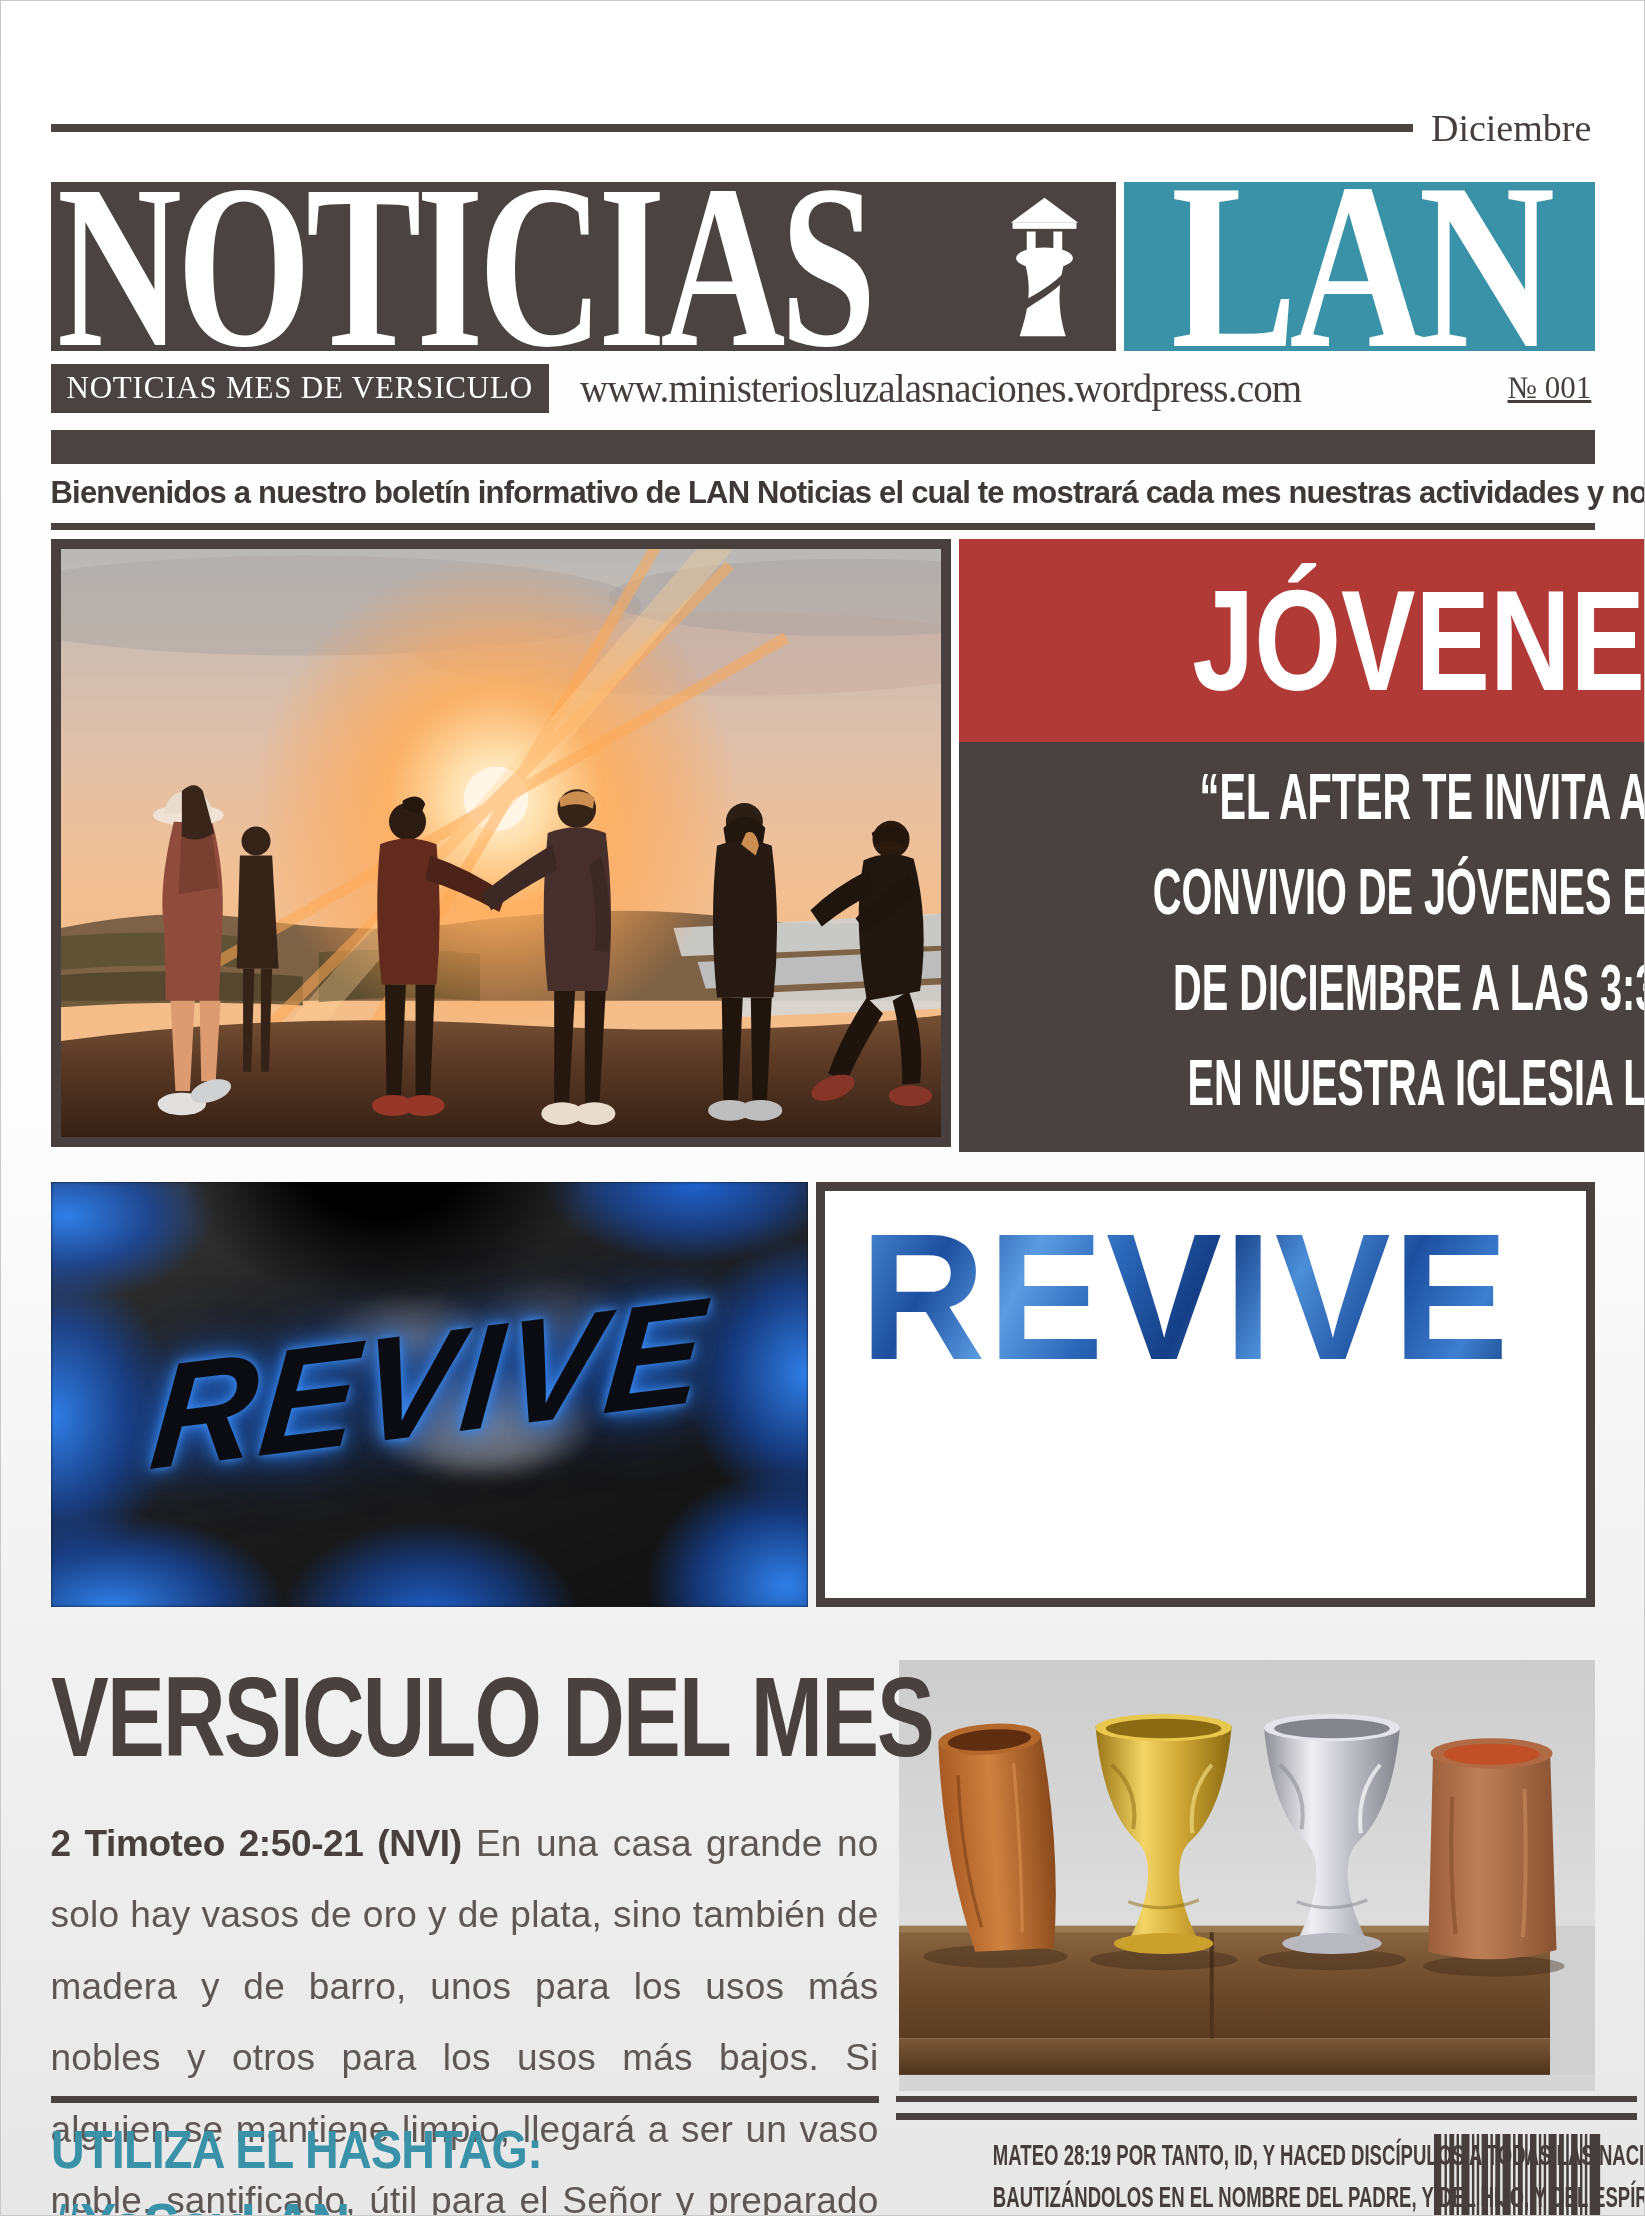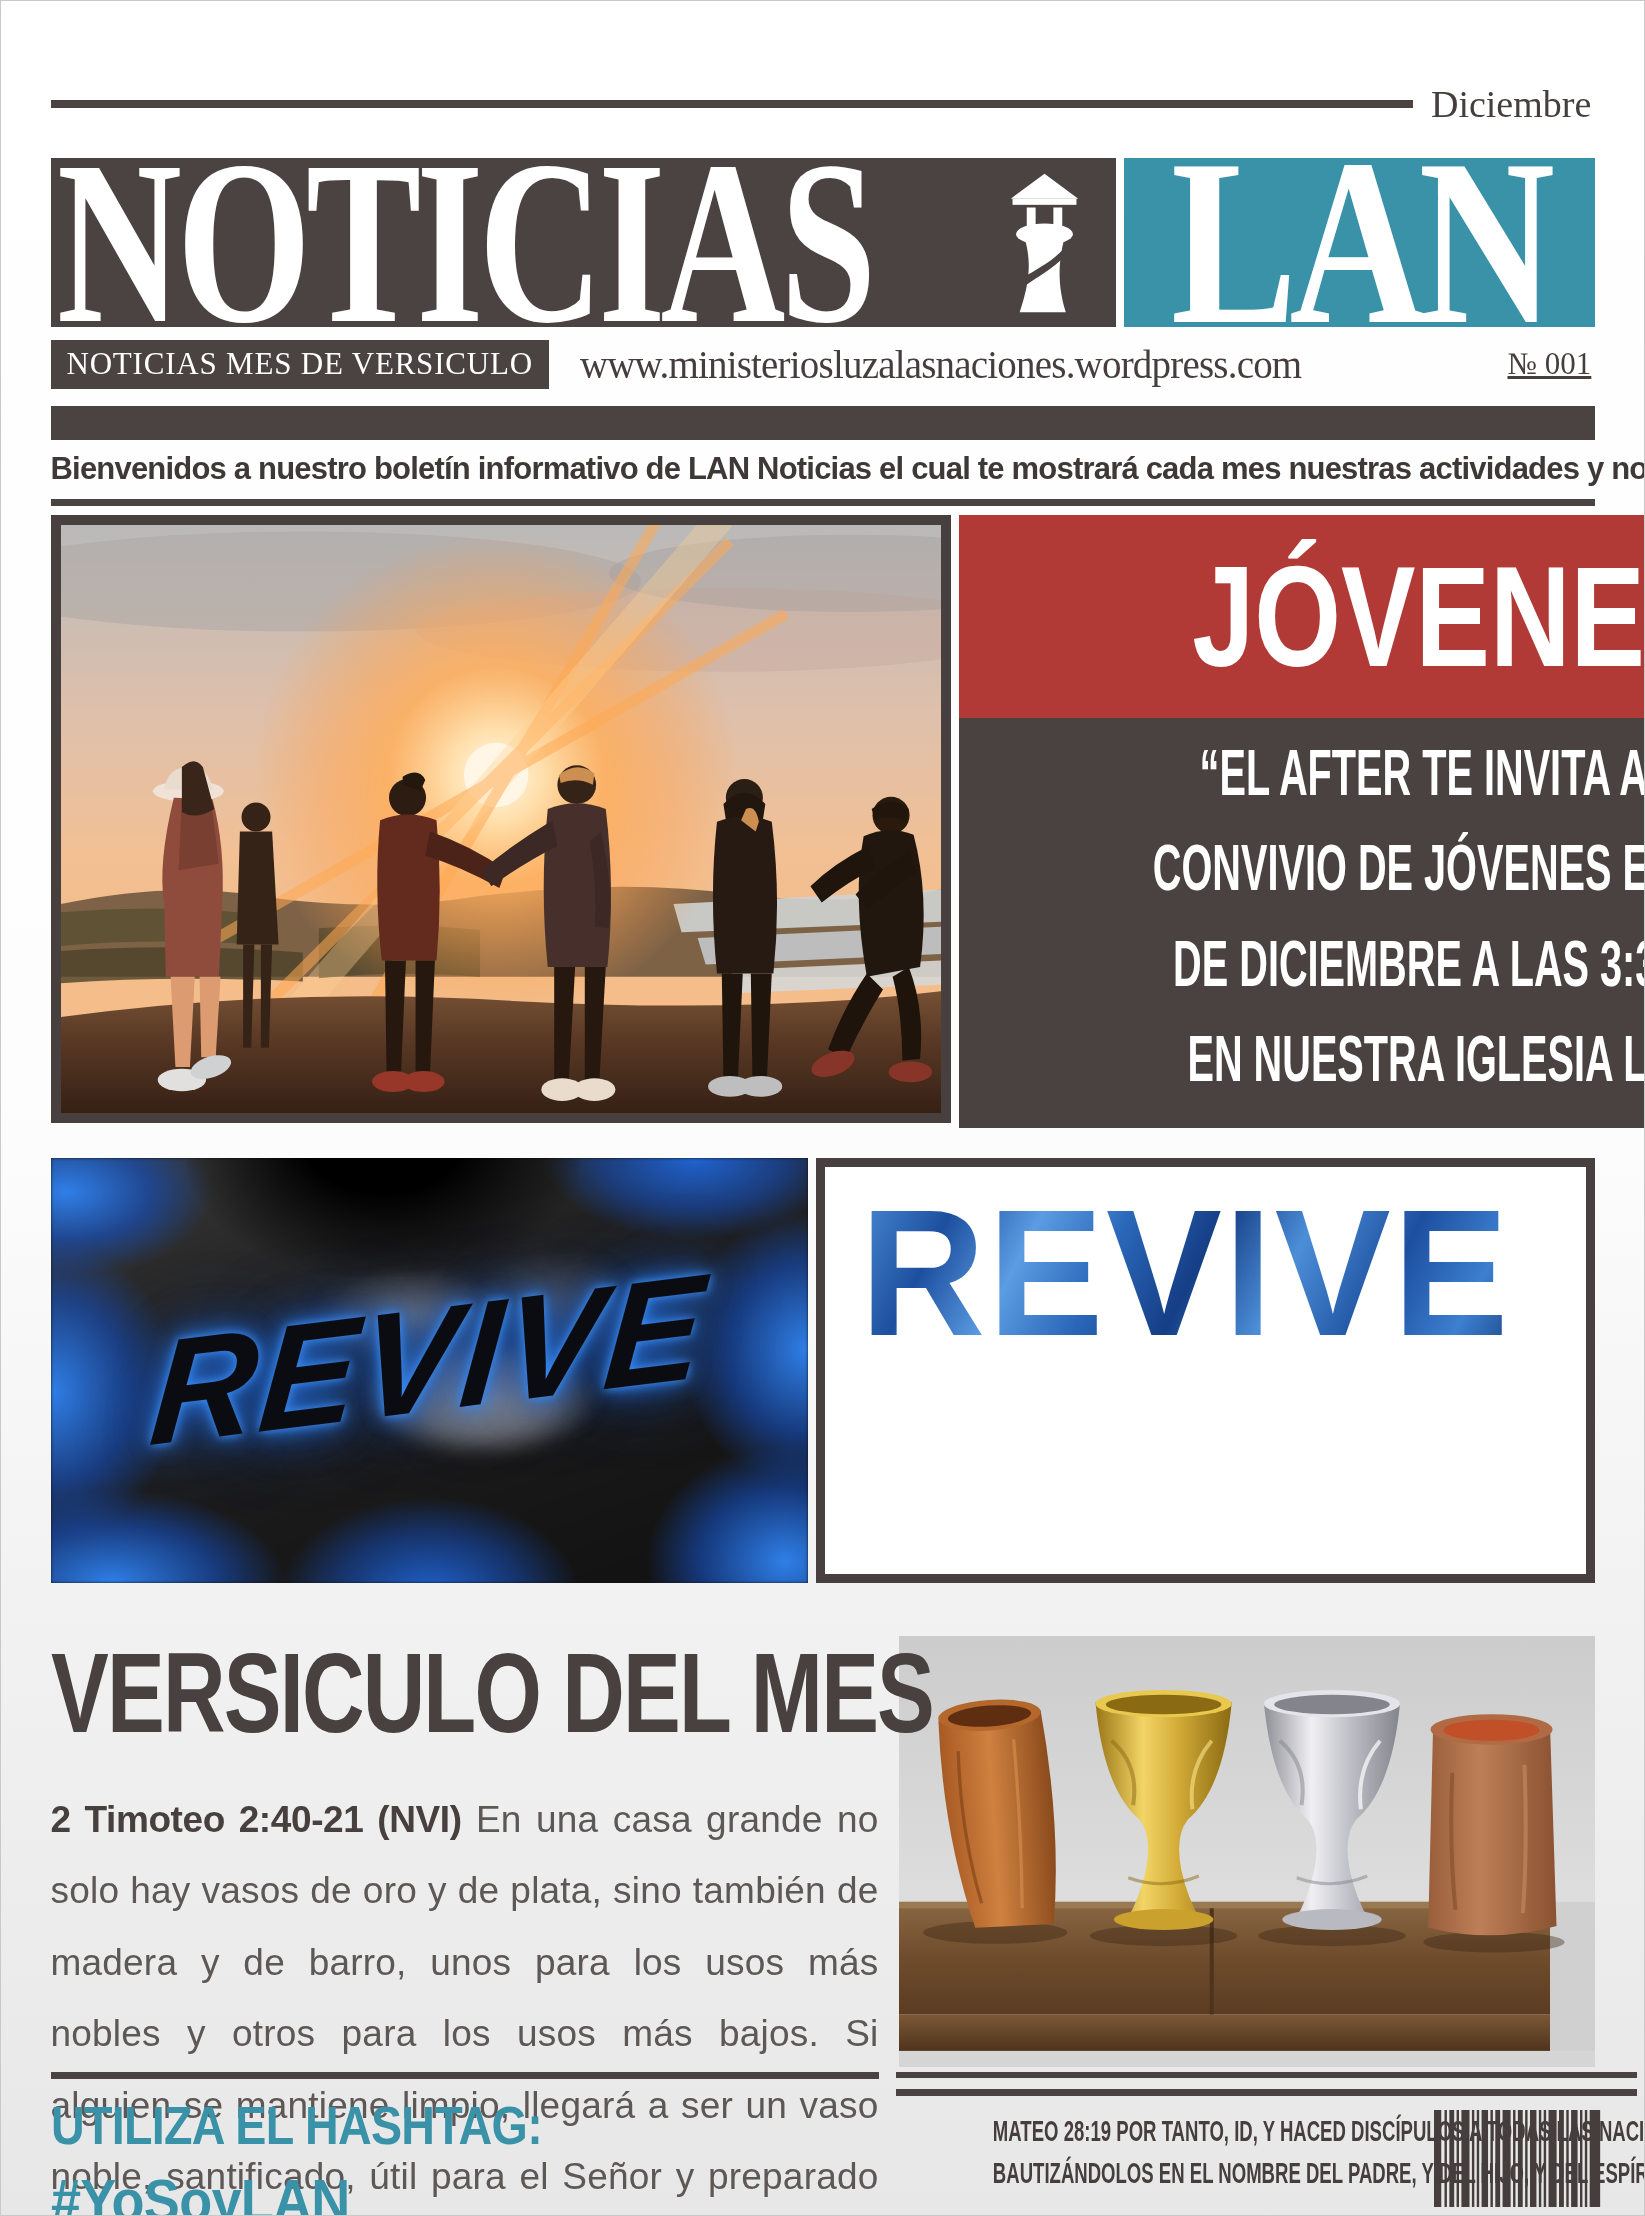--- a/index.html
+++ b/index.html
@@ -10,21 +10,21 @@
     box-sizing:border-box;
     border:0.8px solid #c9c9c9;
     background:linear-gradient(180deg,#ffffff 0%,#fdfdfd 50%,#f2f2f2 72%,#e7e7e7 100%);
     font-family:"Liberation Sans",sans-serif;
     color:#4a4341;
     overflow:hidden;
   }
   .content{width:1544px;margin:0 auto;}
 
   
-  .date-row{display:flex;align-items:center;padding-top:84px;}
+  .date-row{display:flex;align-items:center;padding-top:108px;}
   .date-rule{flex:1;height:7.2px;background:#4a4341;margin-right:17.7px;}
   .date-label{font-family:"Liberation Serif",serif;font-size:38px;color:#453e3c;line-height:1;padding-right:3.2px;}
 
   .masthead{display:flex;gap:8px;margin-top:35px;height:169px;}
   .brand-block{overflow:hidden;display:flex;align-items:center;justify-content:center;}
   .brand-lan{background:#3a92a9;width:471px;}
   .brand-noticias{background:#4a4341;flex:1;justify-content:flex-start;padding-left:6.4px;}
   .brand-text{
     font-family:"Liberation Serif",serif;font-weight:bold;color:#ffffff;
     font-size:201px;line-height:1;letter-spacing:-8px;white-space:nowrap;
@@ -345,21 +345,21 @@
       </div>
       <div class="revive-box">
         <div class="revive-title">REVIVE</div>
       </div>
     </div>
 
     <div class="versiculo">
       <div class="versiculo-left">
         <div class="versiculo-title">VERSICULO DEL MES</div>
         <div class="verse-text">
-          <span class="verse-ref">2 Timoteo 2:40-21 (NVI)</span><span> En una casa grande no solo hay vasos de oro y de plata, sino también de madera y de barro, unos para los usos más nobles y otros para los usos más bajos. Si alguien se mantiene limpio, llegará a ser un vaso noble, santificado, útil para el Señor y preparado para toda obra buena.</span>
+          <span class="verse-ref">2 Timoteo 2:50-21 (NVI)</span><span> En una casa grande no solo hay vasos de oro y de plata, sino también de madera y de barro, unos para los usos más nobles y otros para los usos más bajos. Si alguien se mantiene limpio, llegará a ser un vaso noble, santificado, útil para el Señor y preparado para toda obra buena.</span>
         </div>
       </div>
 
       <div class="cups-figure">
         <svg viewBox="0 0 868 535" preserveAspectRatio="none" xmlns="http://www.w3.org/2000/svg">
           <defs>
             <linearGradient id="cupbg" x1="0" y1="0" x2="0" y2="1">
               <stop offset="0" stop-color="#cccccc"></stop>
               <stop offset="0.6" stop-color="#dddddd"></stop>
               <stop offset="1" stop-color="#d5d5d5"></stop>

